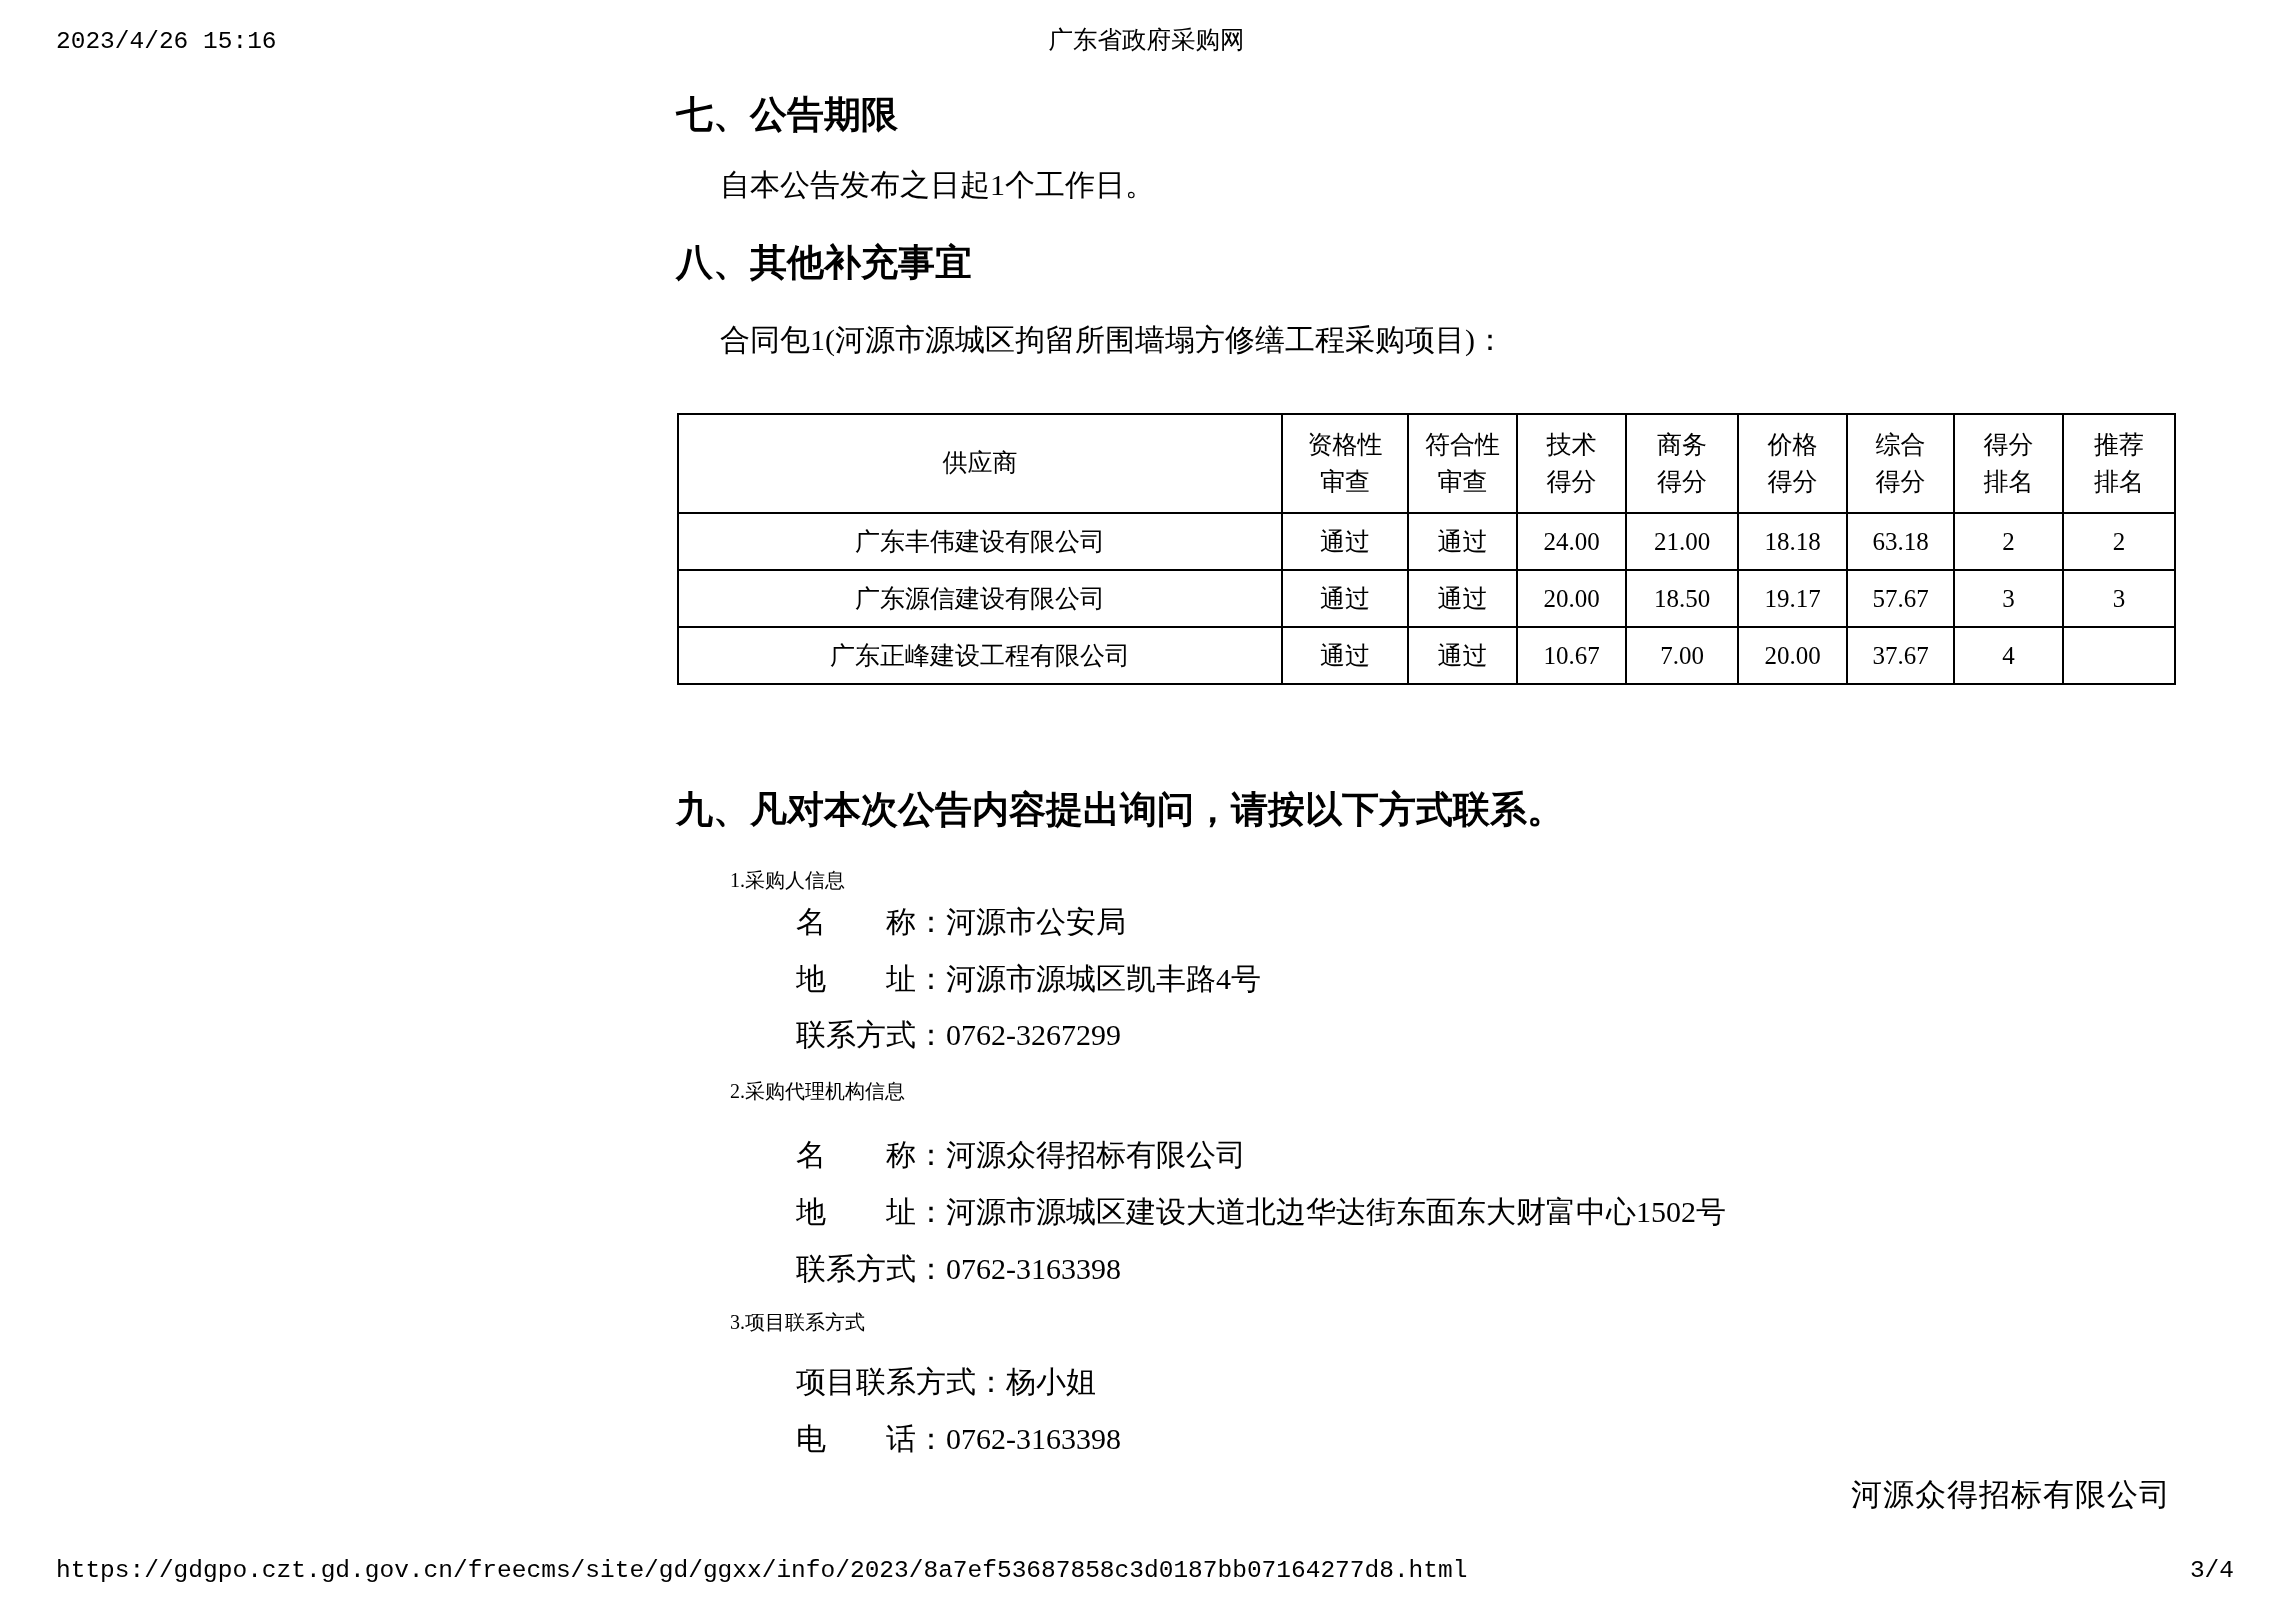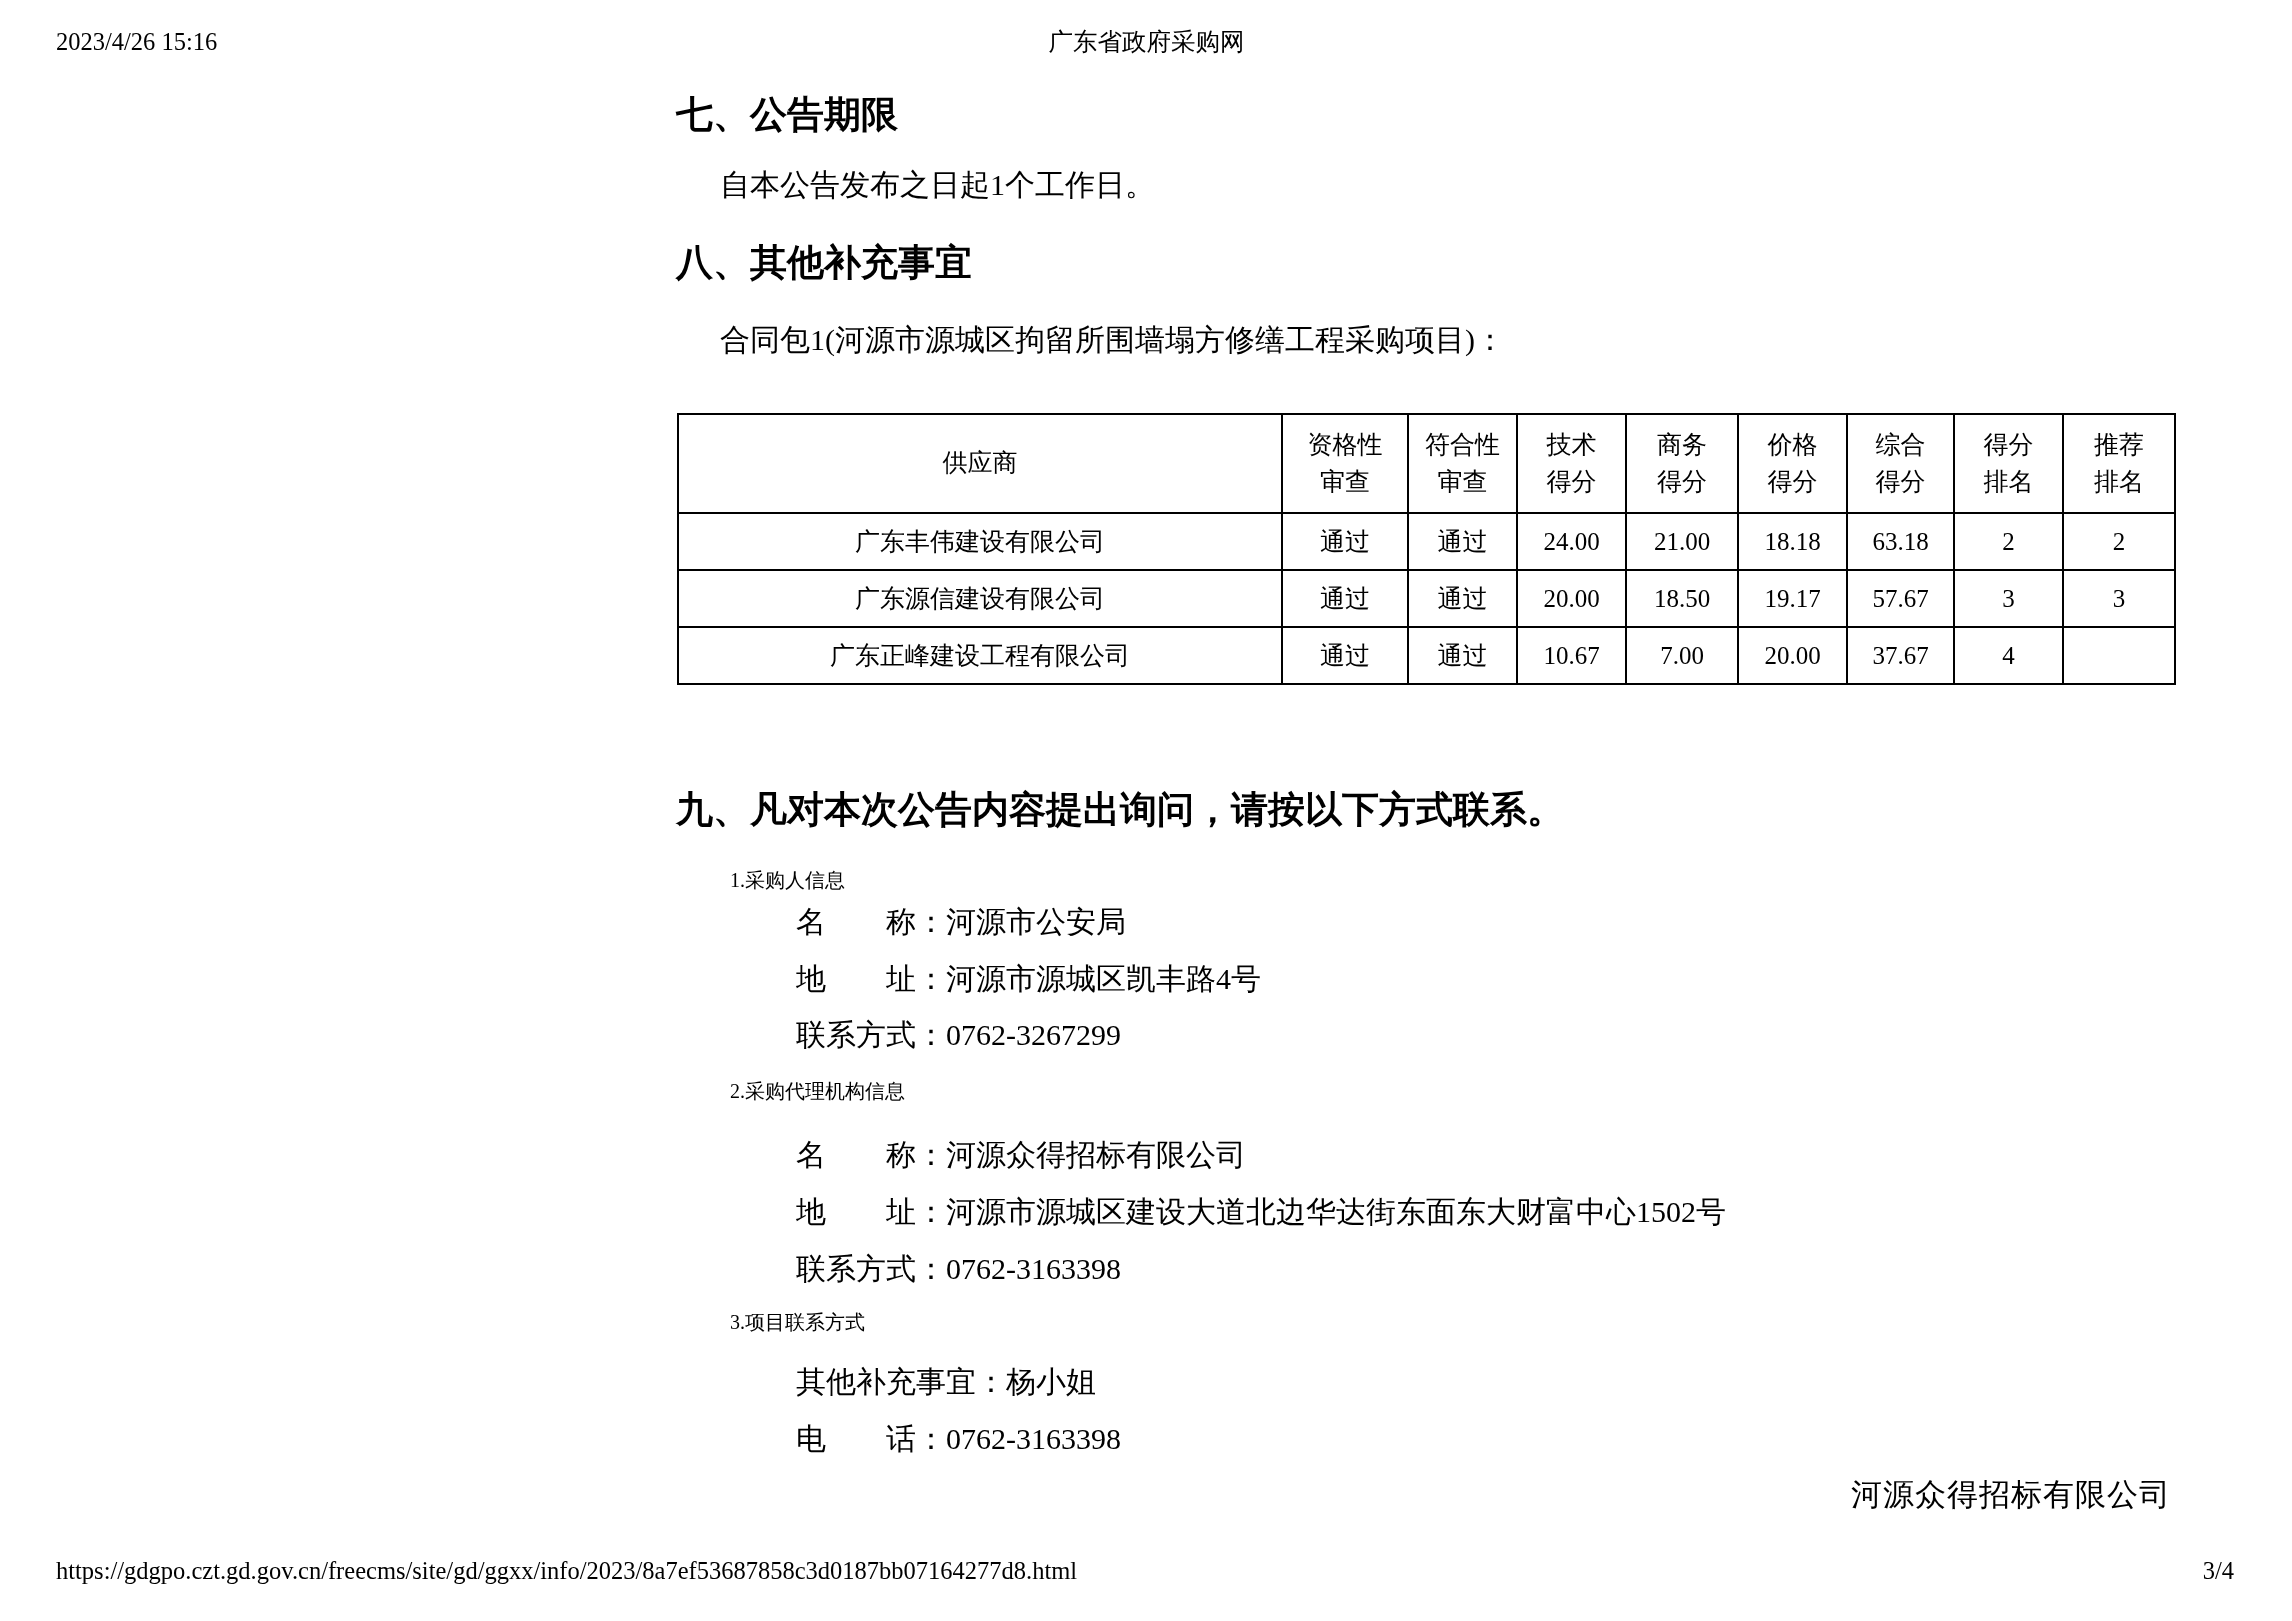--- a/index.html
+++ b/index.html
@@ -7,21 +7,21 @@
     position: relative;
     width: 2293px;
     height: 1621px;
     background: #ffffff;
     color: #000000;
     font-family: "Liberation Serif", "DejaVu Serif", serif;
     overflow: hidden;
   }
   .abs { position: absolute; line-height: 1.2; white-space: nowrap; }
   .print-meta {
-    font-family: Liberation Serif, serif;
+    font-family: Liberation Mono, monospace;
     font-size: 24.5px;
     line-height: 1.1;
   }
   .ph-left  { left: 56px;  top: 29px; }
   .ph-center{ left: 0; top: 29px; width: 100%; text-align: center; }
   .sec-heading { left: 676px; font-size: 37px; font-weight: bold; }
   .body-line   { font-size: 30px; }
   .ind-body    { left: 720px; }
   .ind-num     { left: 730px; font-size: 20px; }
   .ind-detail  { left: 796px; }
@@ -148,21 +148,21 @@
   <div class="abs body-line ind-detail" style="top:904px">名　　称：河源市公安局</div>
   <div class="abs body-line ind-detail" style="top:961px">地　　址：河源市源城区凯丰路4号</div>
   <div class="abs body-line ind-detail" style="top:1017px">联系方式：0762-3267299</div>
 
   <div class="abs body-line ind-num" style="top:1079px">2.采购代理机构信息</div>
   <div class="abs body-line ind-detail" style="top:1137px">名　　称：河源众得招标有限公司</div>
   <div class="abs body-line ind-detail" style="top:1194px">地　　址：河源市源城区建设大道北边华达街东面东大财富中心1502号</div>
   <div class="abs body-line ind-detail" style="top:1251px">联系方式：0762-3163398</div>
 
   <div class="abs body-line ind-num" style="top:1310px">3.项目联系方式</div>
-  <div class="abs body-line ind-detail" style="top:1364px">其他补充事宜：杨小姐</div>
+  <div class="abs body-line ind-detail" style="top:1364px">项目联系方式：杨小姐</div>
   <div class="abs body-line ind-detail" style="top:1421px">电　　话：0762-3163398</div>
 
   <div class="signature">河源众得招标有限公司</div>
 
   <div class="abs print-meta footer-url">https://gdgpo.czt.gd.gov.cn/freecms/site/gd/ggxx/info/2023/8a7ef53687858c3d0187bb07164277d8.html</div>
   <div class="abs print-meta footer-page">3/4</div>
 
 </div>
 
 

